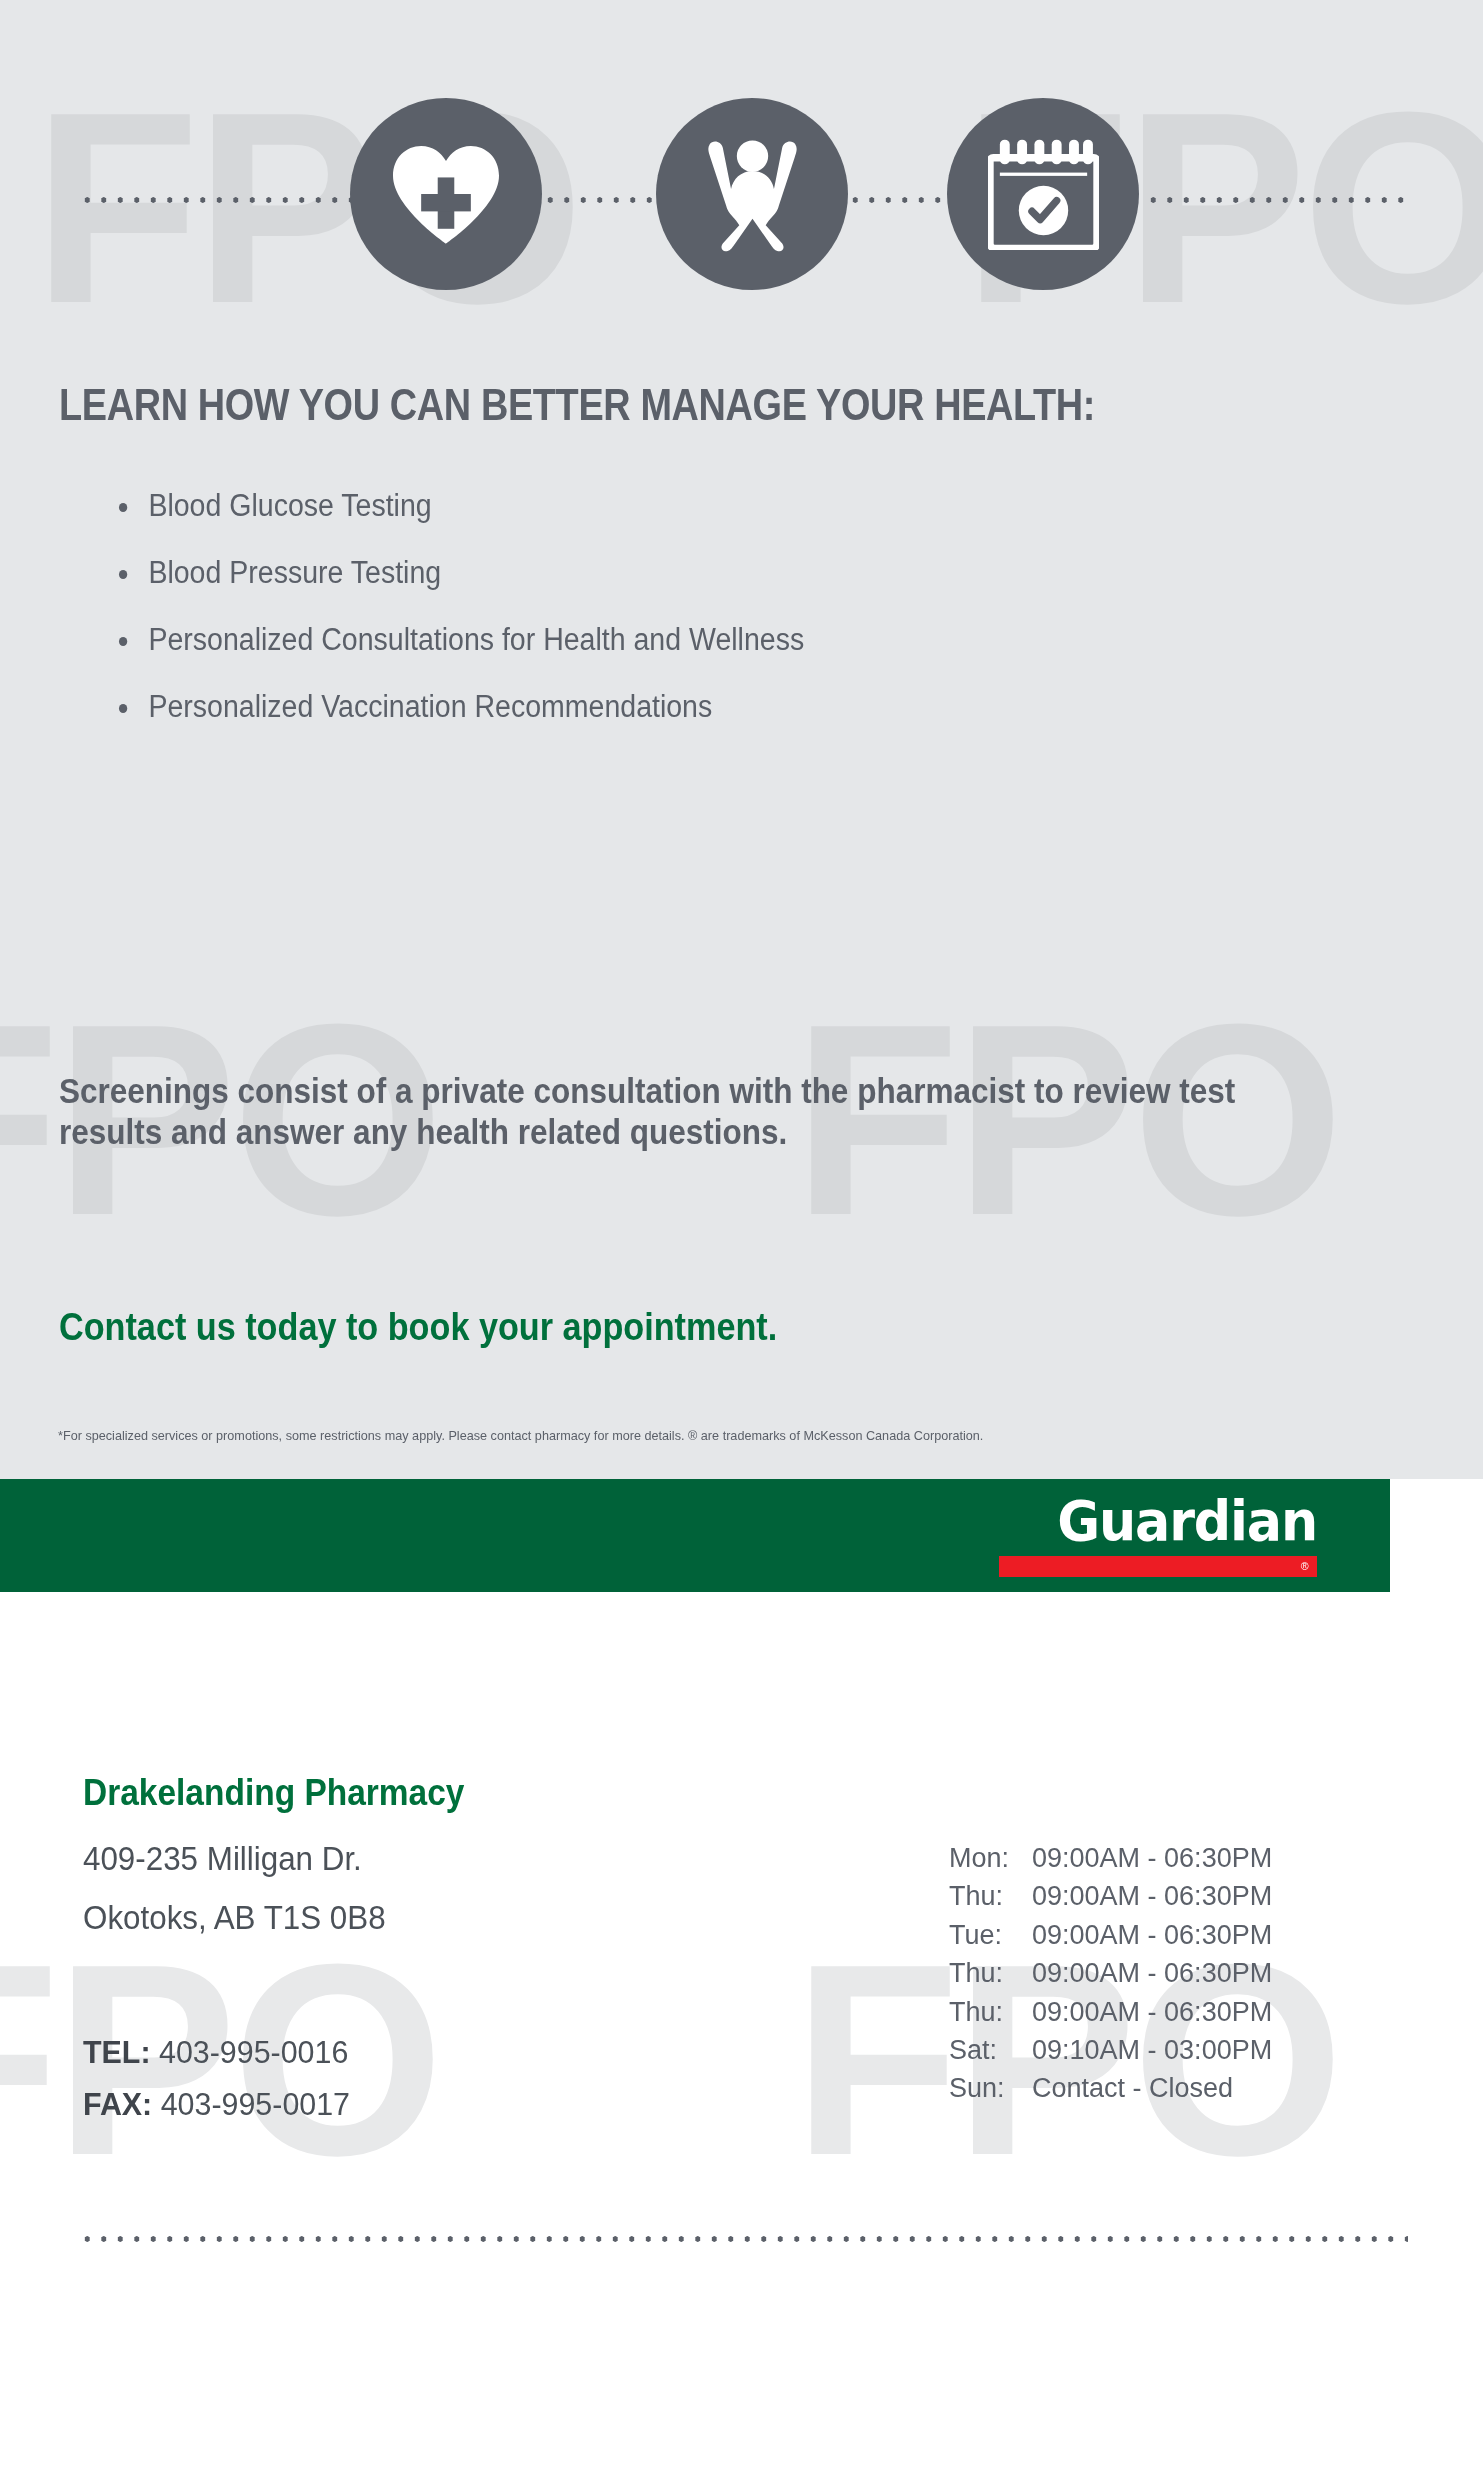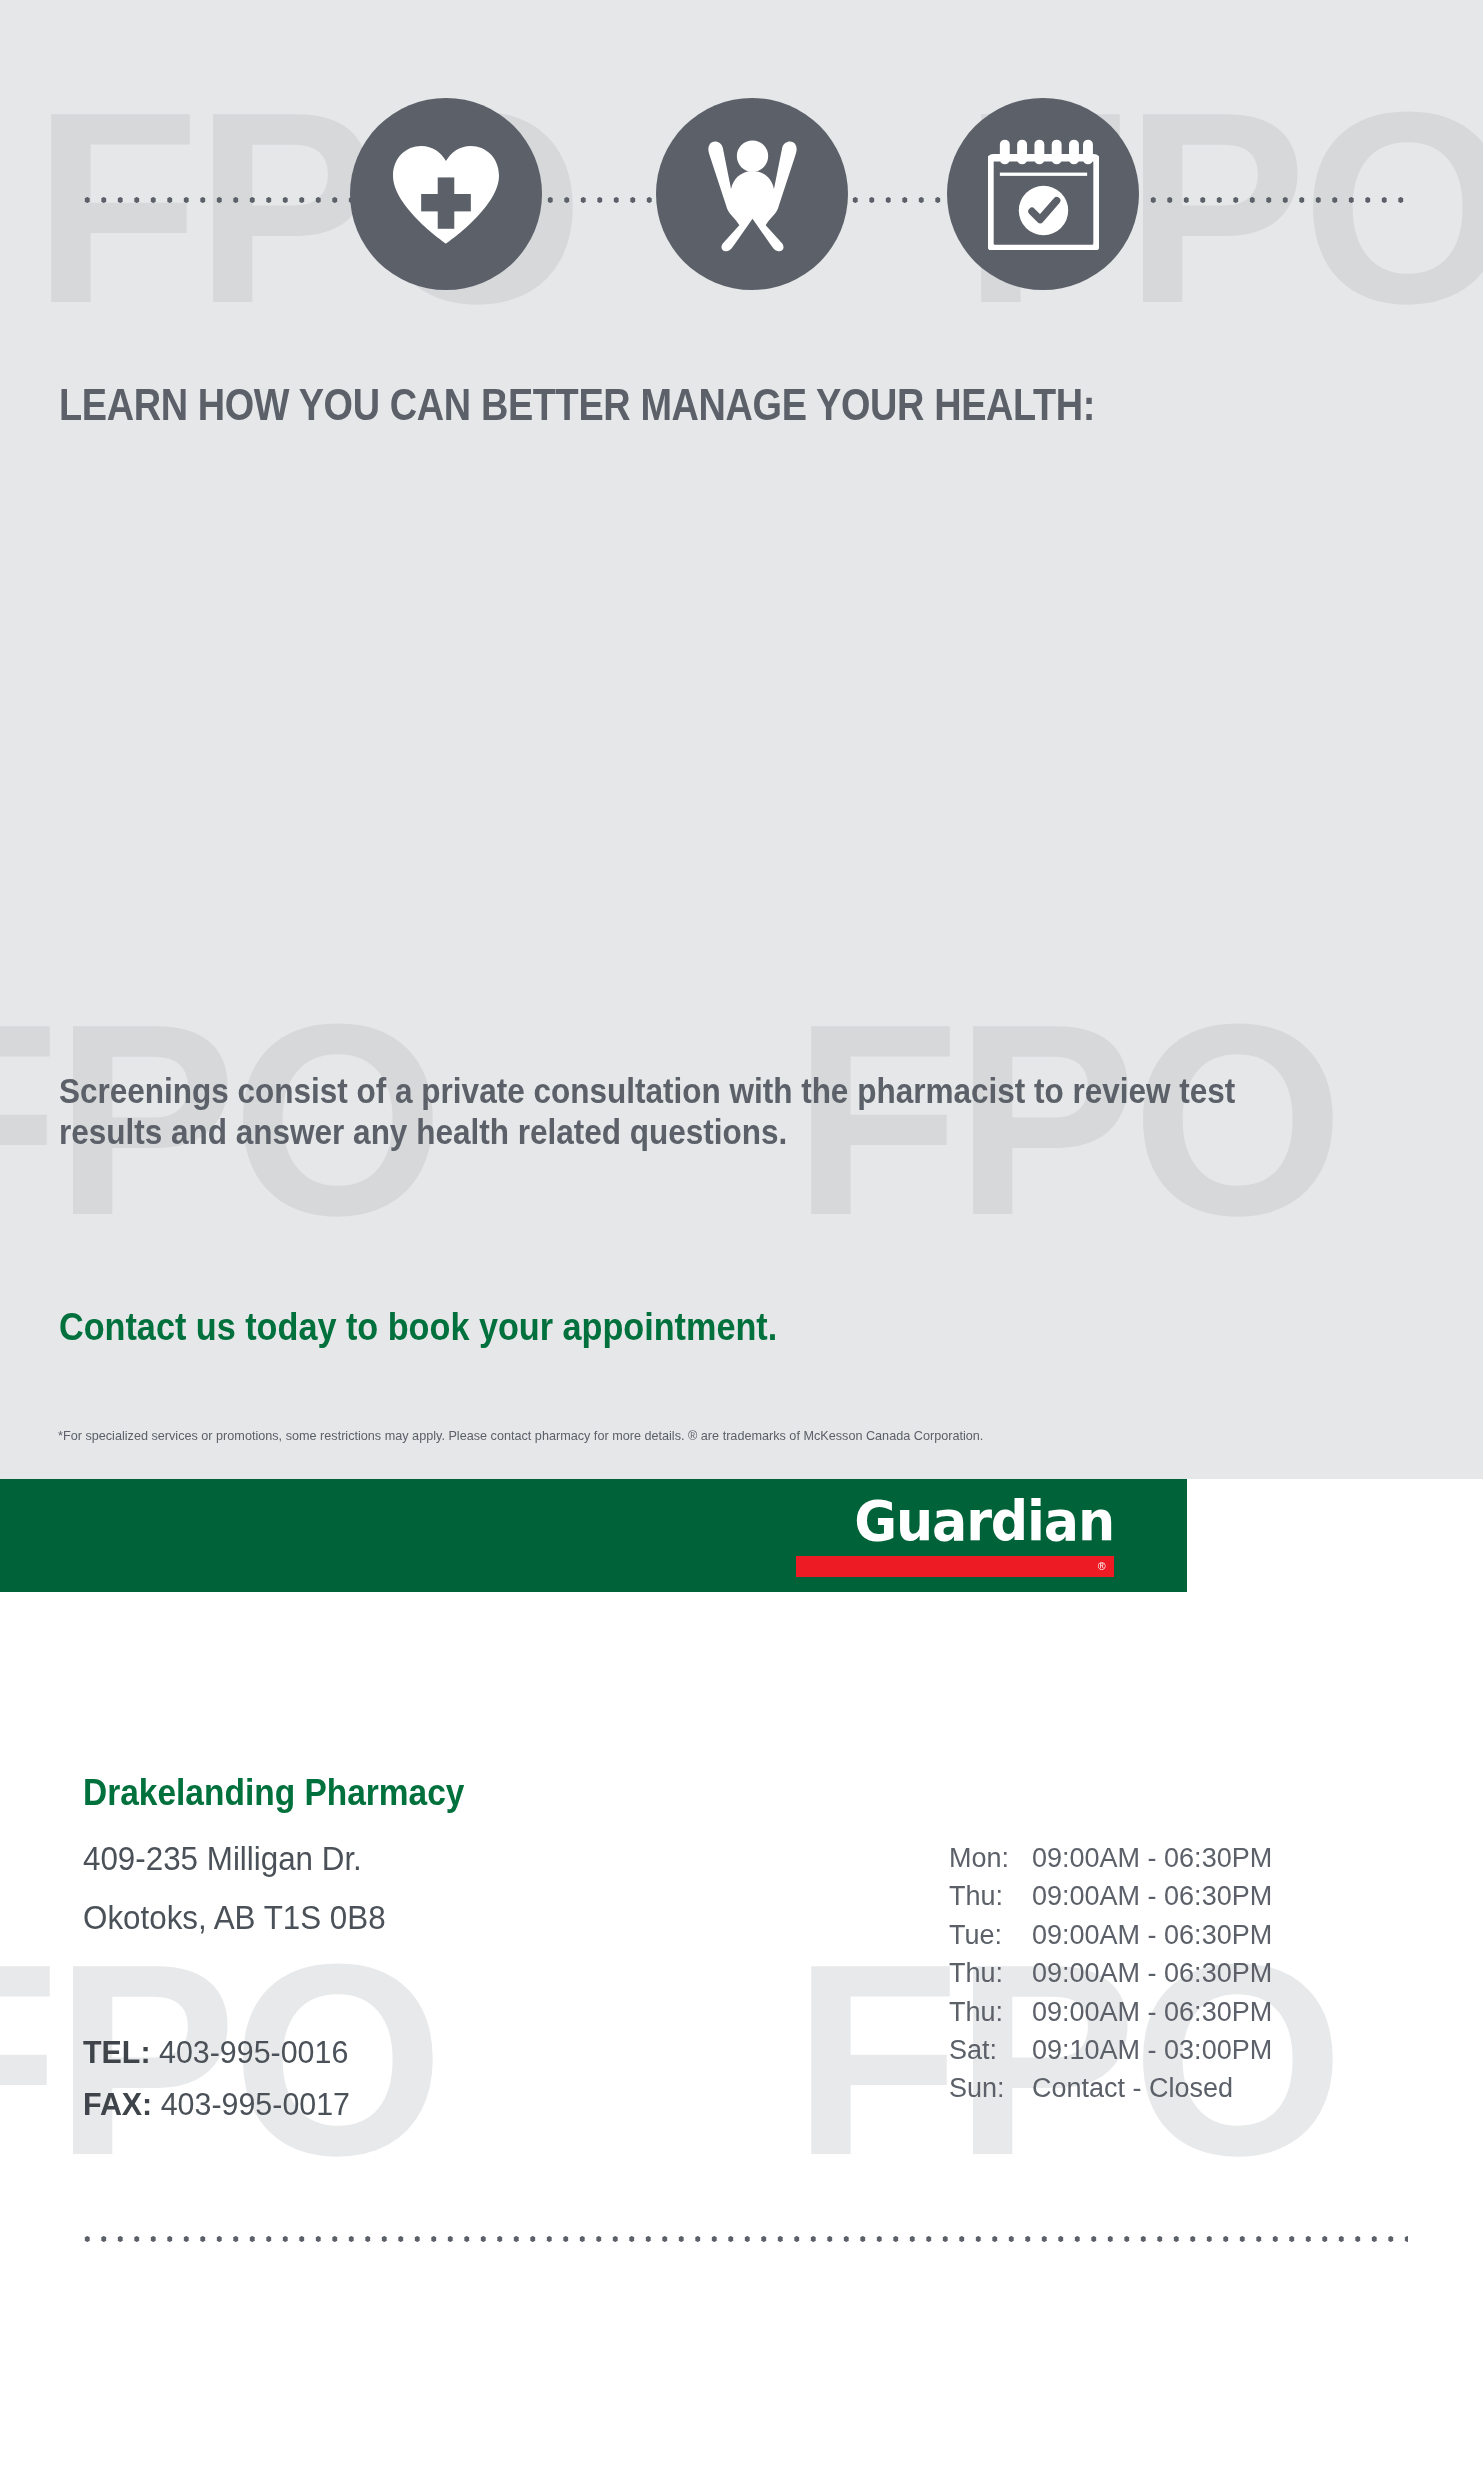--- a/index.html
+++ b/index.html
@@ -98,21 +98,21 @@
   }
   .disclaimer {
     position:absolute; left:58px; top:1428px; z-index:4;
     font-size:13.6px; color:#5b6069; font-weight:400;
     transform:scaleX(0.93); transform-origin:left center;
     white-space:nowrap;
   }
 
   
   .green-bar {
-    position:absolute; left:0; top:1479px; width:1187px; height:113px;
+    position:absolute; left:0; top:1479px; width:1390px; height:113px;
     background:#006239; z-index:5;
   }
   .guardian-logo {
     position:absolute; right:73px; top:15px; text-align:right;
   }
   .guardian-word {
     font-size:55px; font-weight:700; color:#ffffff;
     letter-spacing:-1.2px; line-height:1;
     font-family:"DejaVu Sans", sans-serif;
     transform:scaleX(0.95); transform-origin:right center;
@@ -237,20 +237,26 @@
           <rect x="14" y="42" width="106" height="4" fill="#ffffff"></rect>
           <circle cx="67" cy="88" r="30" fill="#ffffff"></circle>
           <path d="M53 89 L63 99 L83 76" fill="none" stroke="#5b6069" stroke-width="9" stroke-linecap="round" stroke-linejoin="round"></path>
         </svg>
       </div>
 
     </div>
 
     <div class="headline">LEARN HOW YOU CAN BETTER MANAGE YOUR HEALTH:</div>
 
+    <ul class="bullets">
+      <li>Blood Glucose Testing</li>
+      <li>Blood Pressure Testing</li>
+      <li>Personalized Consultations for Health and Wellness</li>
+      <li>Personalized Vaccination Recommendations</li>
+    </ul>
 
     <div class="para">Screenings consist of a private consultation with the pharmacist to review test results and answer any health related questions.</div>
     <div class="cta">Contact us today to book your appointment.</div>
     <div class="disclaimer">*For specialized services or promotions, some restrictions may apply. Please contact pharmacy for more details. ® are trademarks of McKesson Canada Corporation.</div>
 
   </div>
 
   <div class="green-bar">
     <div class="guardian-logo">
       <span class="guardian-word">Guardian</span>

